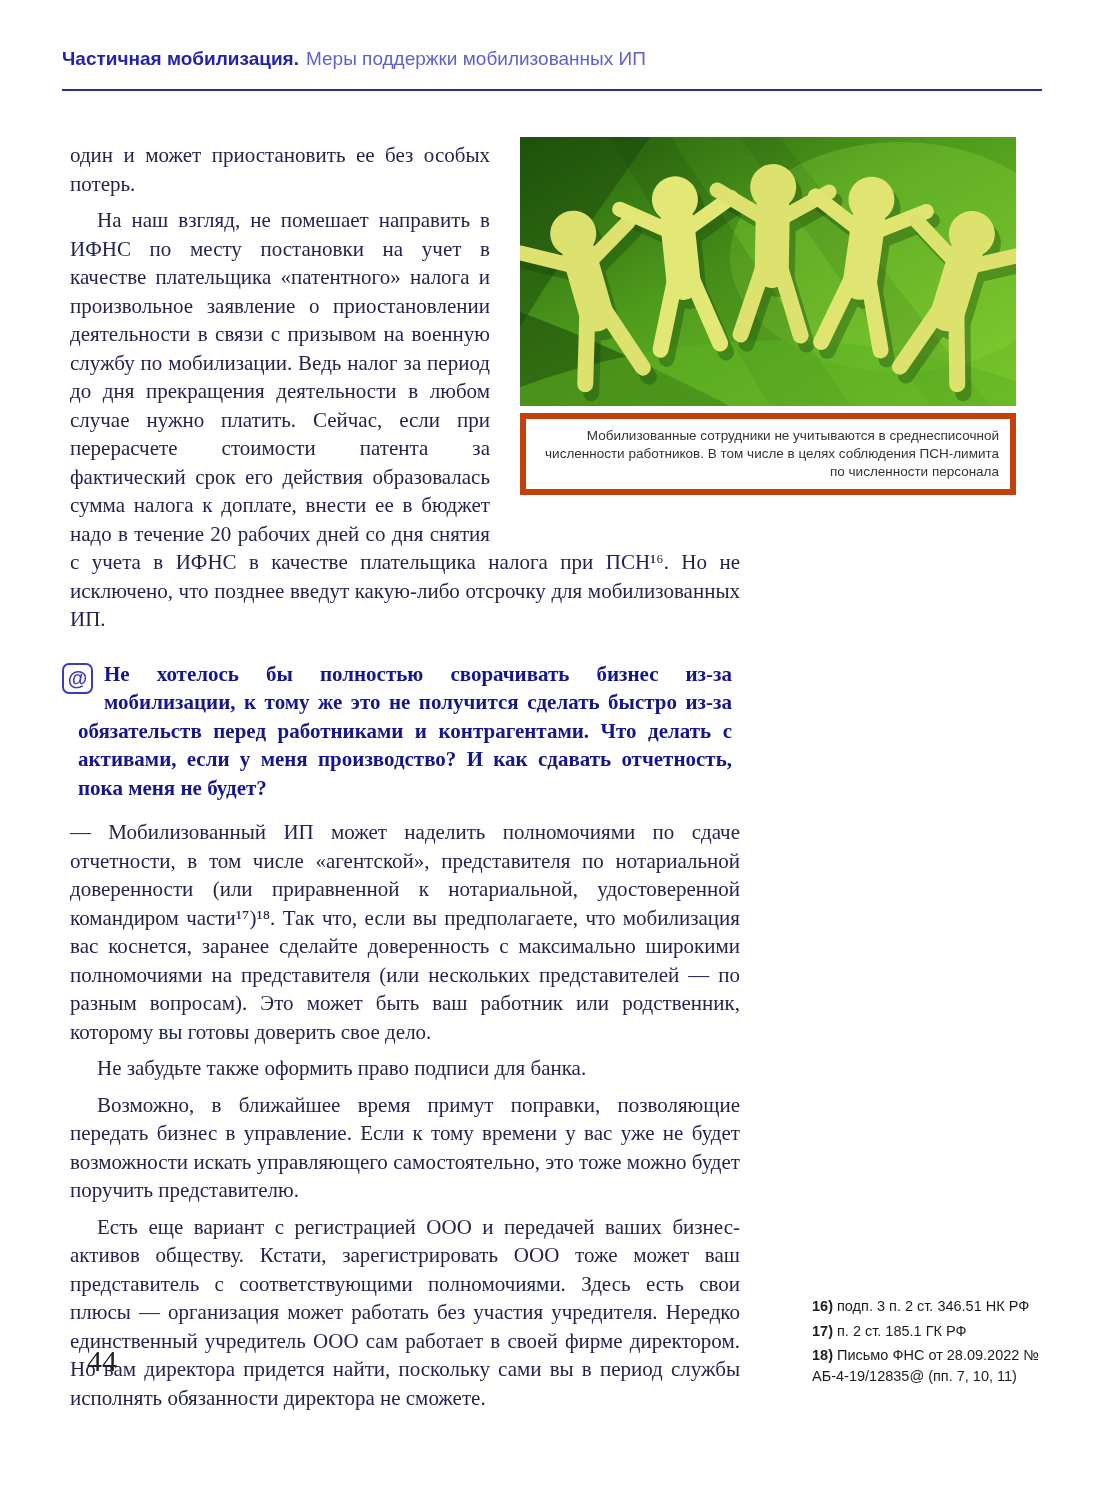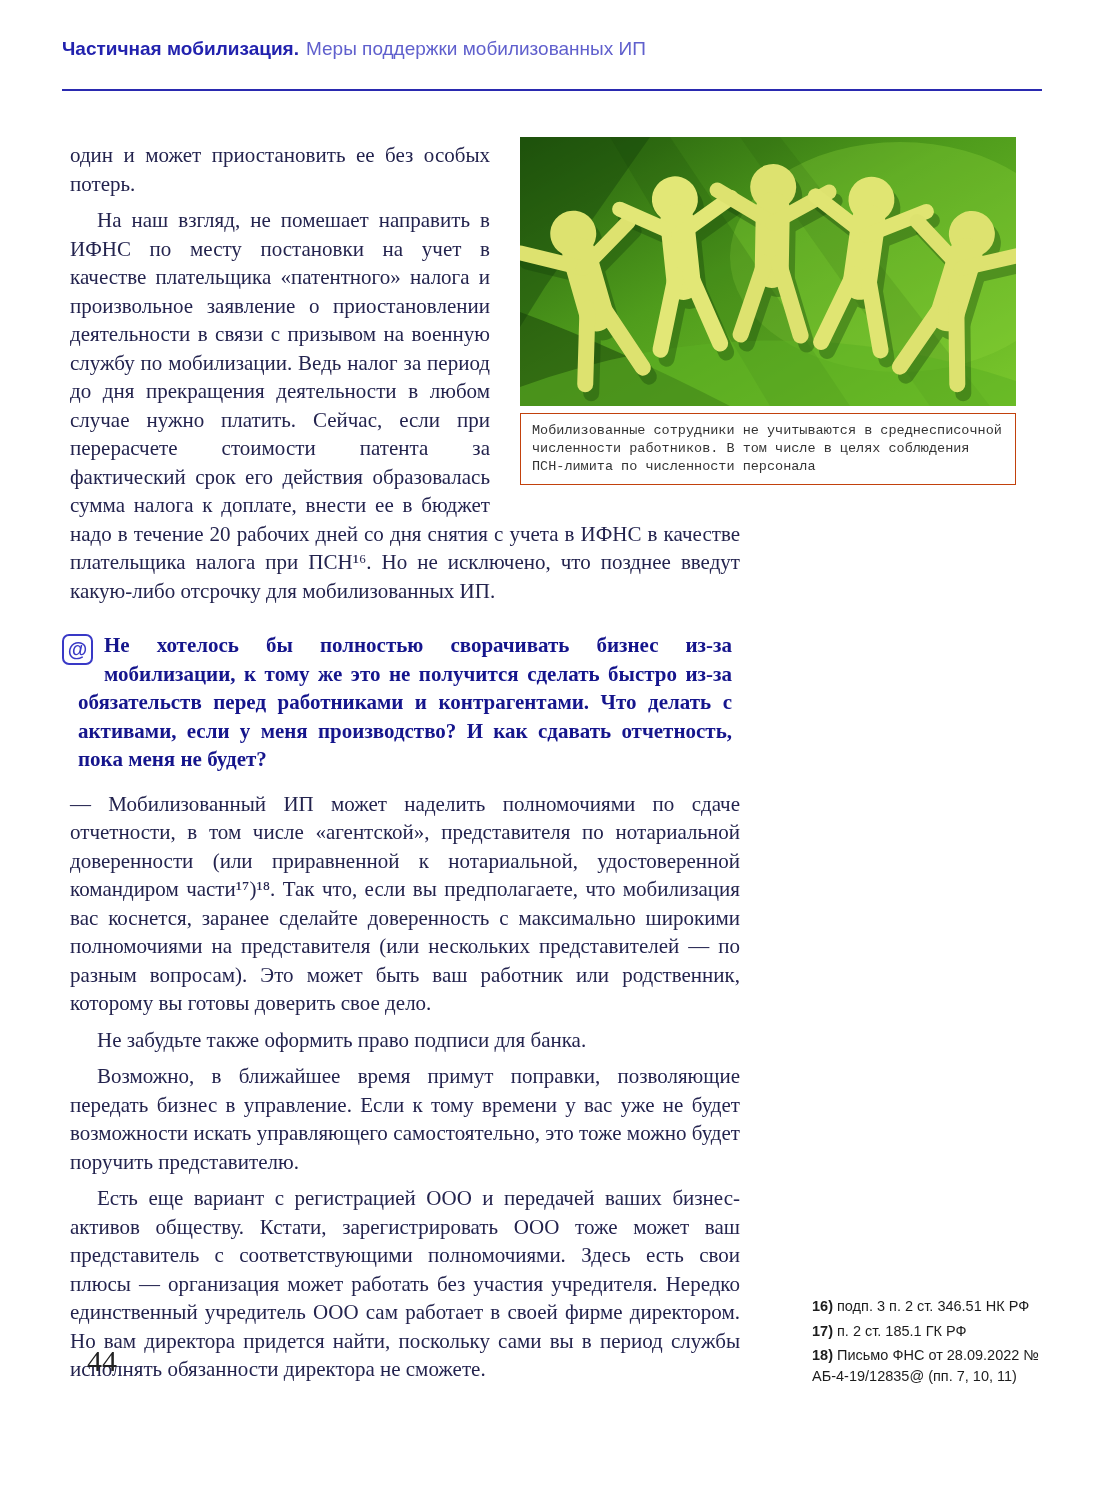--- a/index.html
+++ b/index.html
@@ -5,21 +5,21 @@
   * { margin:0; padding:0; box-sizing:border-box; }
   html, body { background:#ffffff; }
   .page {
     position:relative; width:1104px; height:1500px;
     background:#ffffff; overflow:hidden;
     font-family:"Liberation Serif", serif;
   }
 
   
   .page-header {
-    position:absolute; left:62px; top:38px; width:980px;
+    position:absolute; left:62px; top:48px; width:980px;
     font-family:"Liberation Sans", sans-serif; font-size:19px;
     white-space:nowrap;
   }
   .ht-bold { font-weight:bold; color:#2222ae; }
   .ht-light { color:#6060cd; margin-left:7px; }
   .header-rule {
     position:absolute; left:62px; top:89px; width:980px; height:2px;
     background:#2a2ab0;
   }
 
@@ -29,23 +29,23 @@
     color:#23234e; font-size:21px; line-height:28.5px; text-align:justify;
   }
   .p { margin:8px; text-indent:27px; }
   .p.no-indent { text-indent:0; }
 
   
   .photo-figure { float:right; width:496px; margin:4px -268px 26px 30px; }
   .photo { width:496px; height:269px; overflow:hidden; }
   .photo svg { display:block; width:100%; height:100%; }
   .caption {
-    margin-top:7px; border:1px solid #c2410c; padding:8px 11px;
-    font-family:Liberation Mono, monospace; font-size:13.5px;
-    line-height:18px; color:#333333; text-align:left; text-indent:0;
+    margin-top:7px; border:6px solid #c2410c; padding:8px 11px;
+    font-family:Liberation Sans, sans-serif; font-size:13.5px;
+    line-height:18px; color:#333333; text-align:right; text-indent:0;
   }
 
   
   .question { margin:26px 0 2px 0; }
   .at-badge {
     float:left; width:31px; height:31px;
     border:2px solid #3939c6; border-radius:7px;
     text-align:center; line-height:27px;
     font-family:"Liberation Sans", sans-serif; font-weight:bold;
     font-size:20px; color:#3939c6; margin:3px 11px 2px 0;

